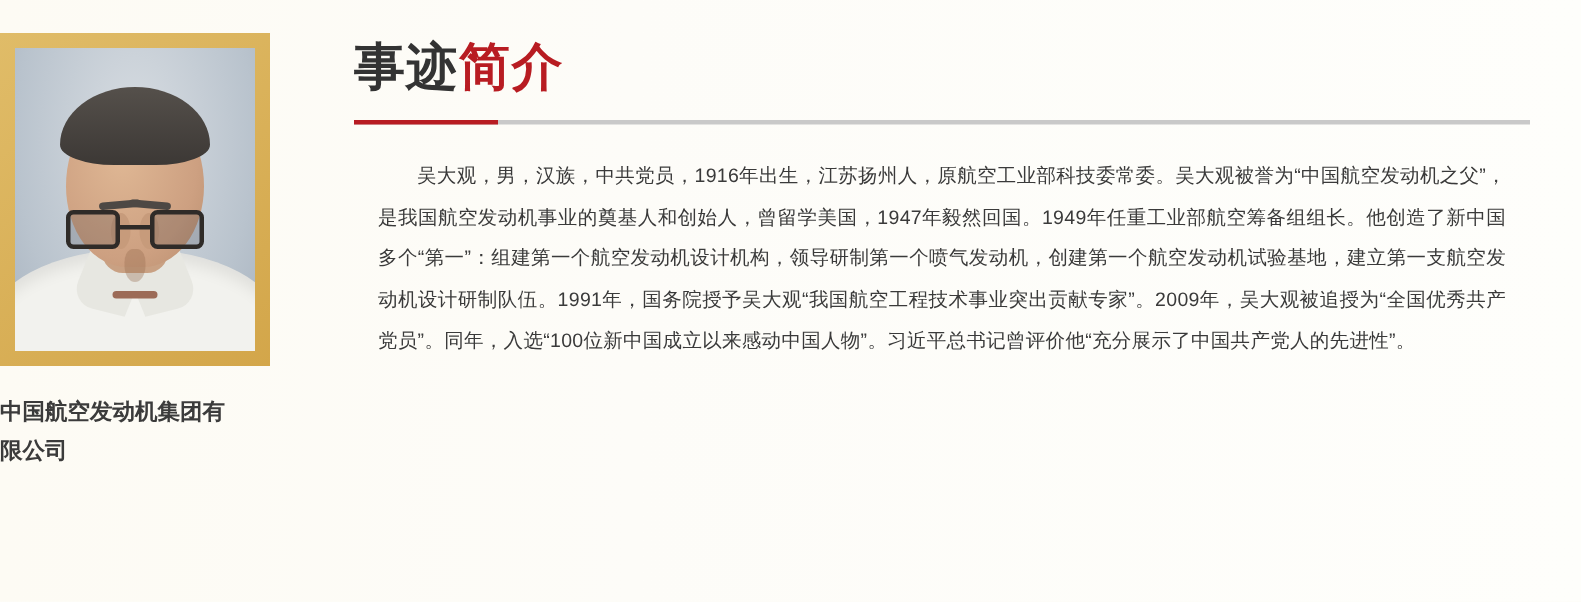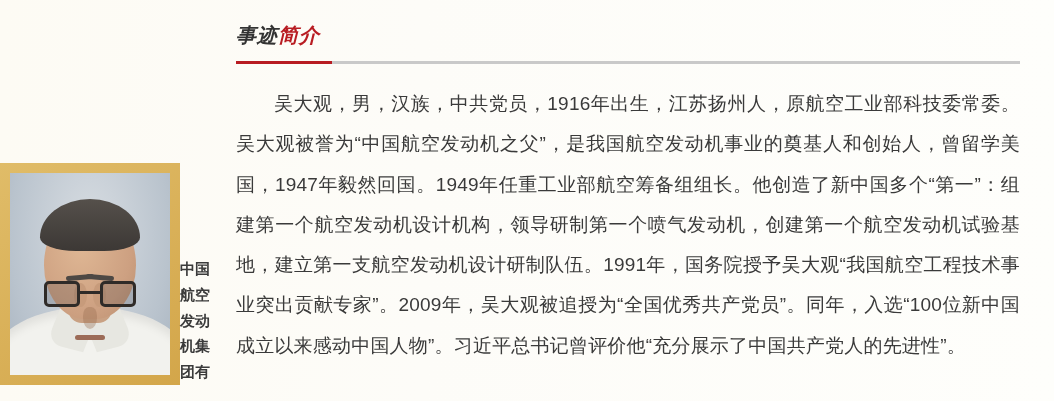--- a/index.html
+++ b/index.html
@@ -23,22 +23,22 @@
     flex-direction: row;
   }
 
   
   .profile {
     width: 222px;
     min-width: 222px;
     padding: 22px 0 16px 0;
     box-sizing: border-box;
     display: flex;
-    flex-direction: row;
-    align-items: flex-end;
+    flex-direction: column;
+    align-items: flex-start;
     background: transparent;
   }
   .portrait-frame {
     width: 180px;
     height: 222px;
     background: #d9b35a;
     background: linear-gradient(145deg, #e0bc68 0%, #d3a64a 100%);
     padding: 10px;
     box-sizing: border-box;
     display: flex;
@@ -198,52 +198,51 @@
   }
 
   
   .content {
     flex: 1;
     padding: 22px 34px 0 14px;
     box-sizing: border-box;
     min-width: 0;
   }
   .section-title {
-    font-size: 20px;
+    font-size: 34px;
     font-weight: bold;
     letter-spacing: 1px;
     margin: 0 0 12px 0;
     white-space: nowrap;
-    font-style: italic;
   }
   .title-dark { color: #333333; }
   .title-red { color: #b81c22; }
   .title-rule {
     height: 3px;
     width: 100%;
     background: #c9c9c9;
     position: relative;
     margin-bottom: 20px;
   }
   .title-rule::before {
     content: "";
     position: absolute;
     left: 0;
     top: 0;
     width: 96px;
     height: 3px;
     background: #b81c22;
   }
   .body-text {
-    font-size: 19px;
+    font-size: 13px;
     line-height: 2.12;
     color: #3a3a3a;
     text-align: justify;
     text-indent: 2em;
-    margin: 0;
+    margin: 16px;
     letter-spacing: 0.2px;
   }
 </style>
 </head>
 <body>
 
 <div class="page">
 
   <div class="profile">
     <div class="portrait-frame">
@@ -264,20 +263,21 @@
             <div class="p-lens r"></div>
           </div>
           <div class="p-nose"></div>
           <div class="p-mouth"></div>
         </div>
         <div class="p-hair"></div>
       </div>
     </div>
     <div class="profile-caption">
       <div>中国航空发动机集团有</div>
+      <div>限公司</div>
     </div>
   </div>
 
   <div class="content">
     <h2 class="section-title"><span class="title-dark">事迹</span><span class="title-red">简介</span></h2>
     <div class="title-rule"></div>
     <p class="body-text">吴大观，男，汉族，中共党员，1916年出生，江苏扬州人，原航空工业部科技委常委。吴大观被誉为“中国航空发动机之父”，是我国航空发动机事业的奠基人和创始人，曾留学美国，1947年毅然回国。1949年任重工业部航空筹备组组长。他创造了新中国多个“第一”：组建第一个航空发动机设计机构，领导研制第一个喷气发动机，创建第一个航空发动机试验基地，建立第一支航空发动机设计研制队伍。1991年，国务院授予吴大观“我国航空工程技术事业突出贡献专家”。2009年，吴大观被追授为“全国优秀共产党员”。同年，入选“100位新中国成立以来感动中国人物”。习近平总书记曾评价他“充分展示了中国共产党人的先进性”。</p>
   </div>
 
 </div>

